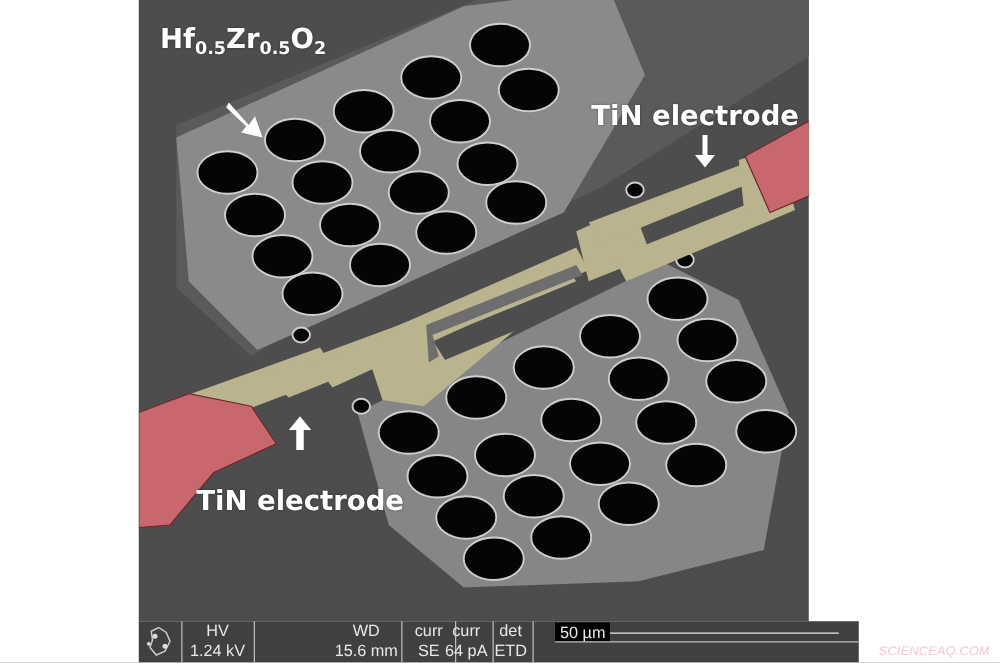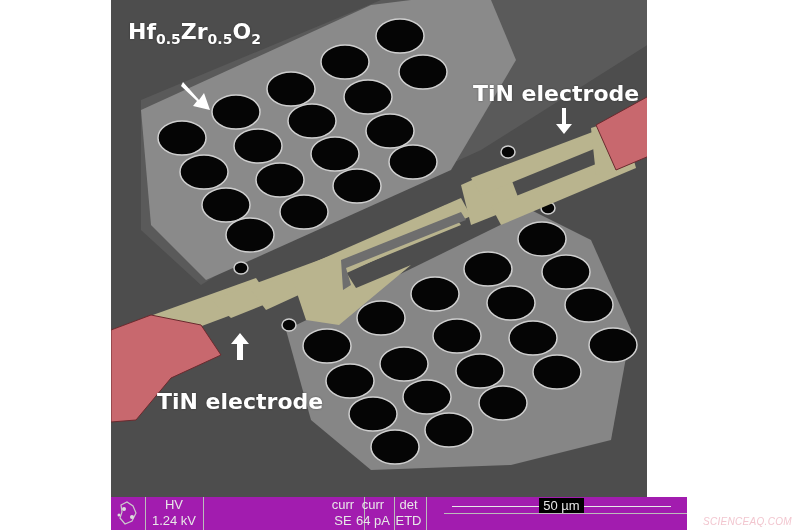--- a/index.html
+++ b/index.html
@@ -1,27 +1,27 @@
 <!DOCTYPE html>
 <html><head>
 <meta charset="utf-8">
 <style>
   html, body { margin:0; padding:0; background:#ffffff; }
   body { width:800px; height:530px; position:relative; overflow:hidden; font-family:"Liberation Sans", sans-serif; }
   .sem { position:absolute; left:111px; top:0; width:536px; height:497px; background:#4d4d4d; overflow:hidden; }
   .sem svg { position:absolute; left:0; top:0; }
   .label { position:absolute; color:#ffffff; font-family:"DejaVu Sans", sans-serif; font-weight:bold; font-size:22px; line-height:24px; text-shadow:0 0 2px rgba(0,0,0,0.4); }
   .label sub { font-size:14px; vertical-align:-5px; }
-  .databar { position:absolute; left:111px; top:497px; width:576px; height:33px; background:#a21caf; color:#e8e8e8; font-family:"Liberation Sans", sans-serif; font-size:13px; }
+  .databar { position:absolute; left:111px; top:497px; width:576px; height:33px; background:#404040; color:#e8e8e8; font-family:"Liberation Sans", sans-serif; font-size:13px; }
   .cell { position:absolute; top:0; height:33px; border-right:1px solid #bbbbbb; text-align:center; }
   .cell .k, .cell .v { display:block; height:16px; line-height:16px; white-space:nowrap; }
   .logo { position:absolute; left:0; top:0; width:34px; height:33px; }
   .scale { position:absolute; left:434px; top:0; width:253px; height:33px; }
   .scale-line { position:absolute; left:8px; right:16px; top:9px; height:1px; background:#e8e8e8; }
-  .scale-label { position:absolute; left:0; right:8px; top:0; text-align:center; line-height:17px; }
+  .scale-label { position:absolute; left:0; right:8px; top:0; text-align:left; line-height:17px; }
   .scale-label span { background:#000; padding:0 4px; }
   .scale-under { position:absolute; left:0; right:0; top:16px; height:1px; background:#bbbbbb; }
   .watermark { position:absolute; left:703px; top:516px; color:#f2c6cf; font-size:10px; letter-spacing:0.3px;font-style:italic; }
 </style>
 </head>
 <body>
 
 <div class="sem">
   <svg width="576" height="497" viewBox="0 0 576 497">
 
@@ -115,20 +115,24 @@
       <path d="M10 8 L16 5 L22 9 L25 16 L21 24 L14 27 L9 21 L11 15 Z" fill="none" stroke="#cccccc" stroke-width="1.2"></path>
       <circle cx="13" cy="12" r="2" fill="#dddddd"></circle>
       <circle cx="21" cy="20" r="2" fill="#dddddd"></circle>
       <circle cx="8" cy="18" r="1.5" fill="#dddddd"></circle>
     </svg>
   </div>
   <div class="cell" style="left:34px; width:58px;">
     <span class="k">HV</span>
       <span class="v">1.24 kV</span>
   </div>
+  <div class="cell" style="left:154px; width:56px;">
+    <span class="k">WD</span>
+      <span class="v">15.6 mm</span>
+  </div>
   <div class="cell" style="left:211px; width:42px;">
     <span class="k">curr</span>
       <span class="v">SE</span>
   </div>
   <div class="cell" style="left:241px; width:42px;">
     <span class="k">curr</span>
       <span class="v">64 pA</span>
   </div>
   <div class="cell" style="left:280px; width:35px;">
     <span class="k">det</span>

